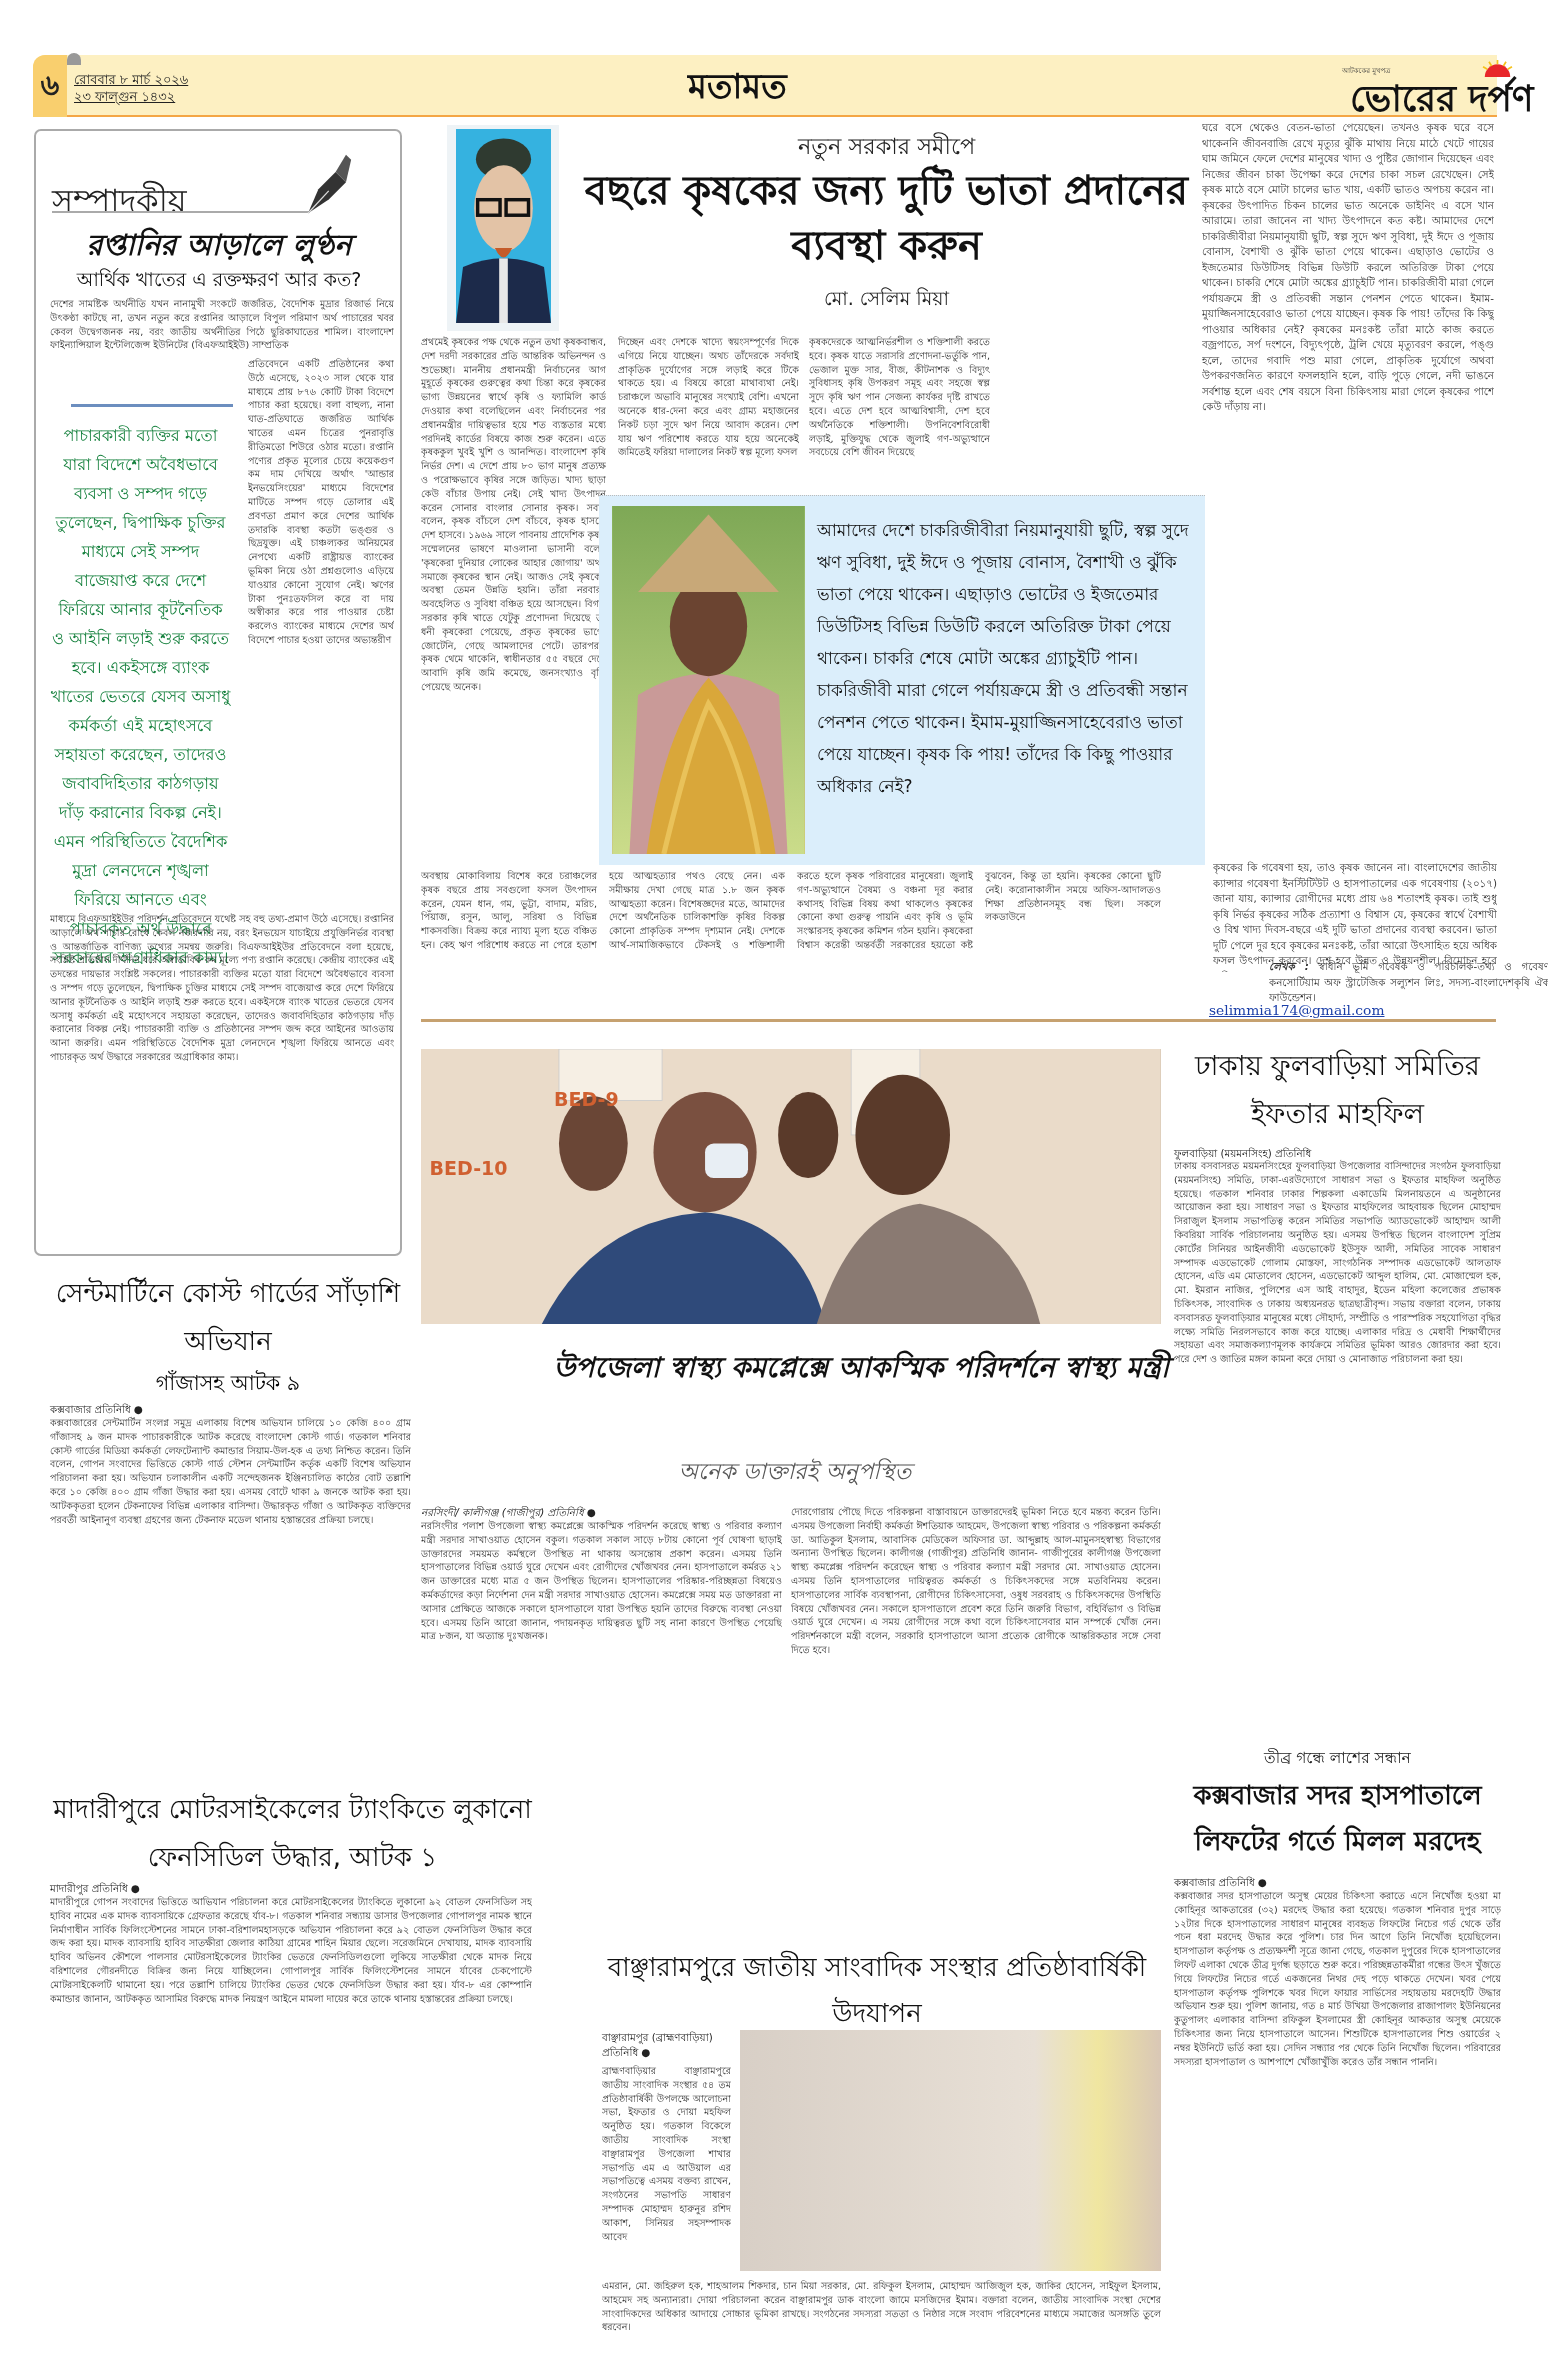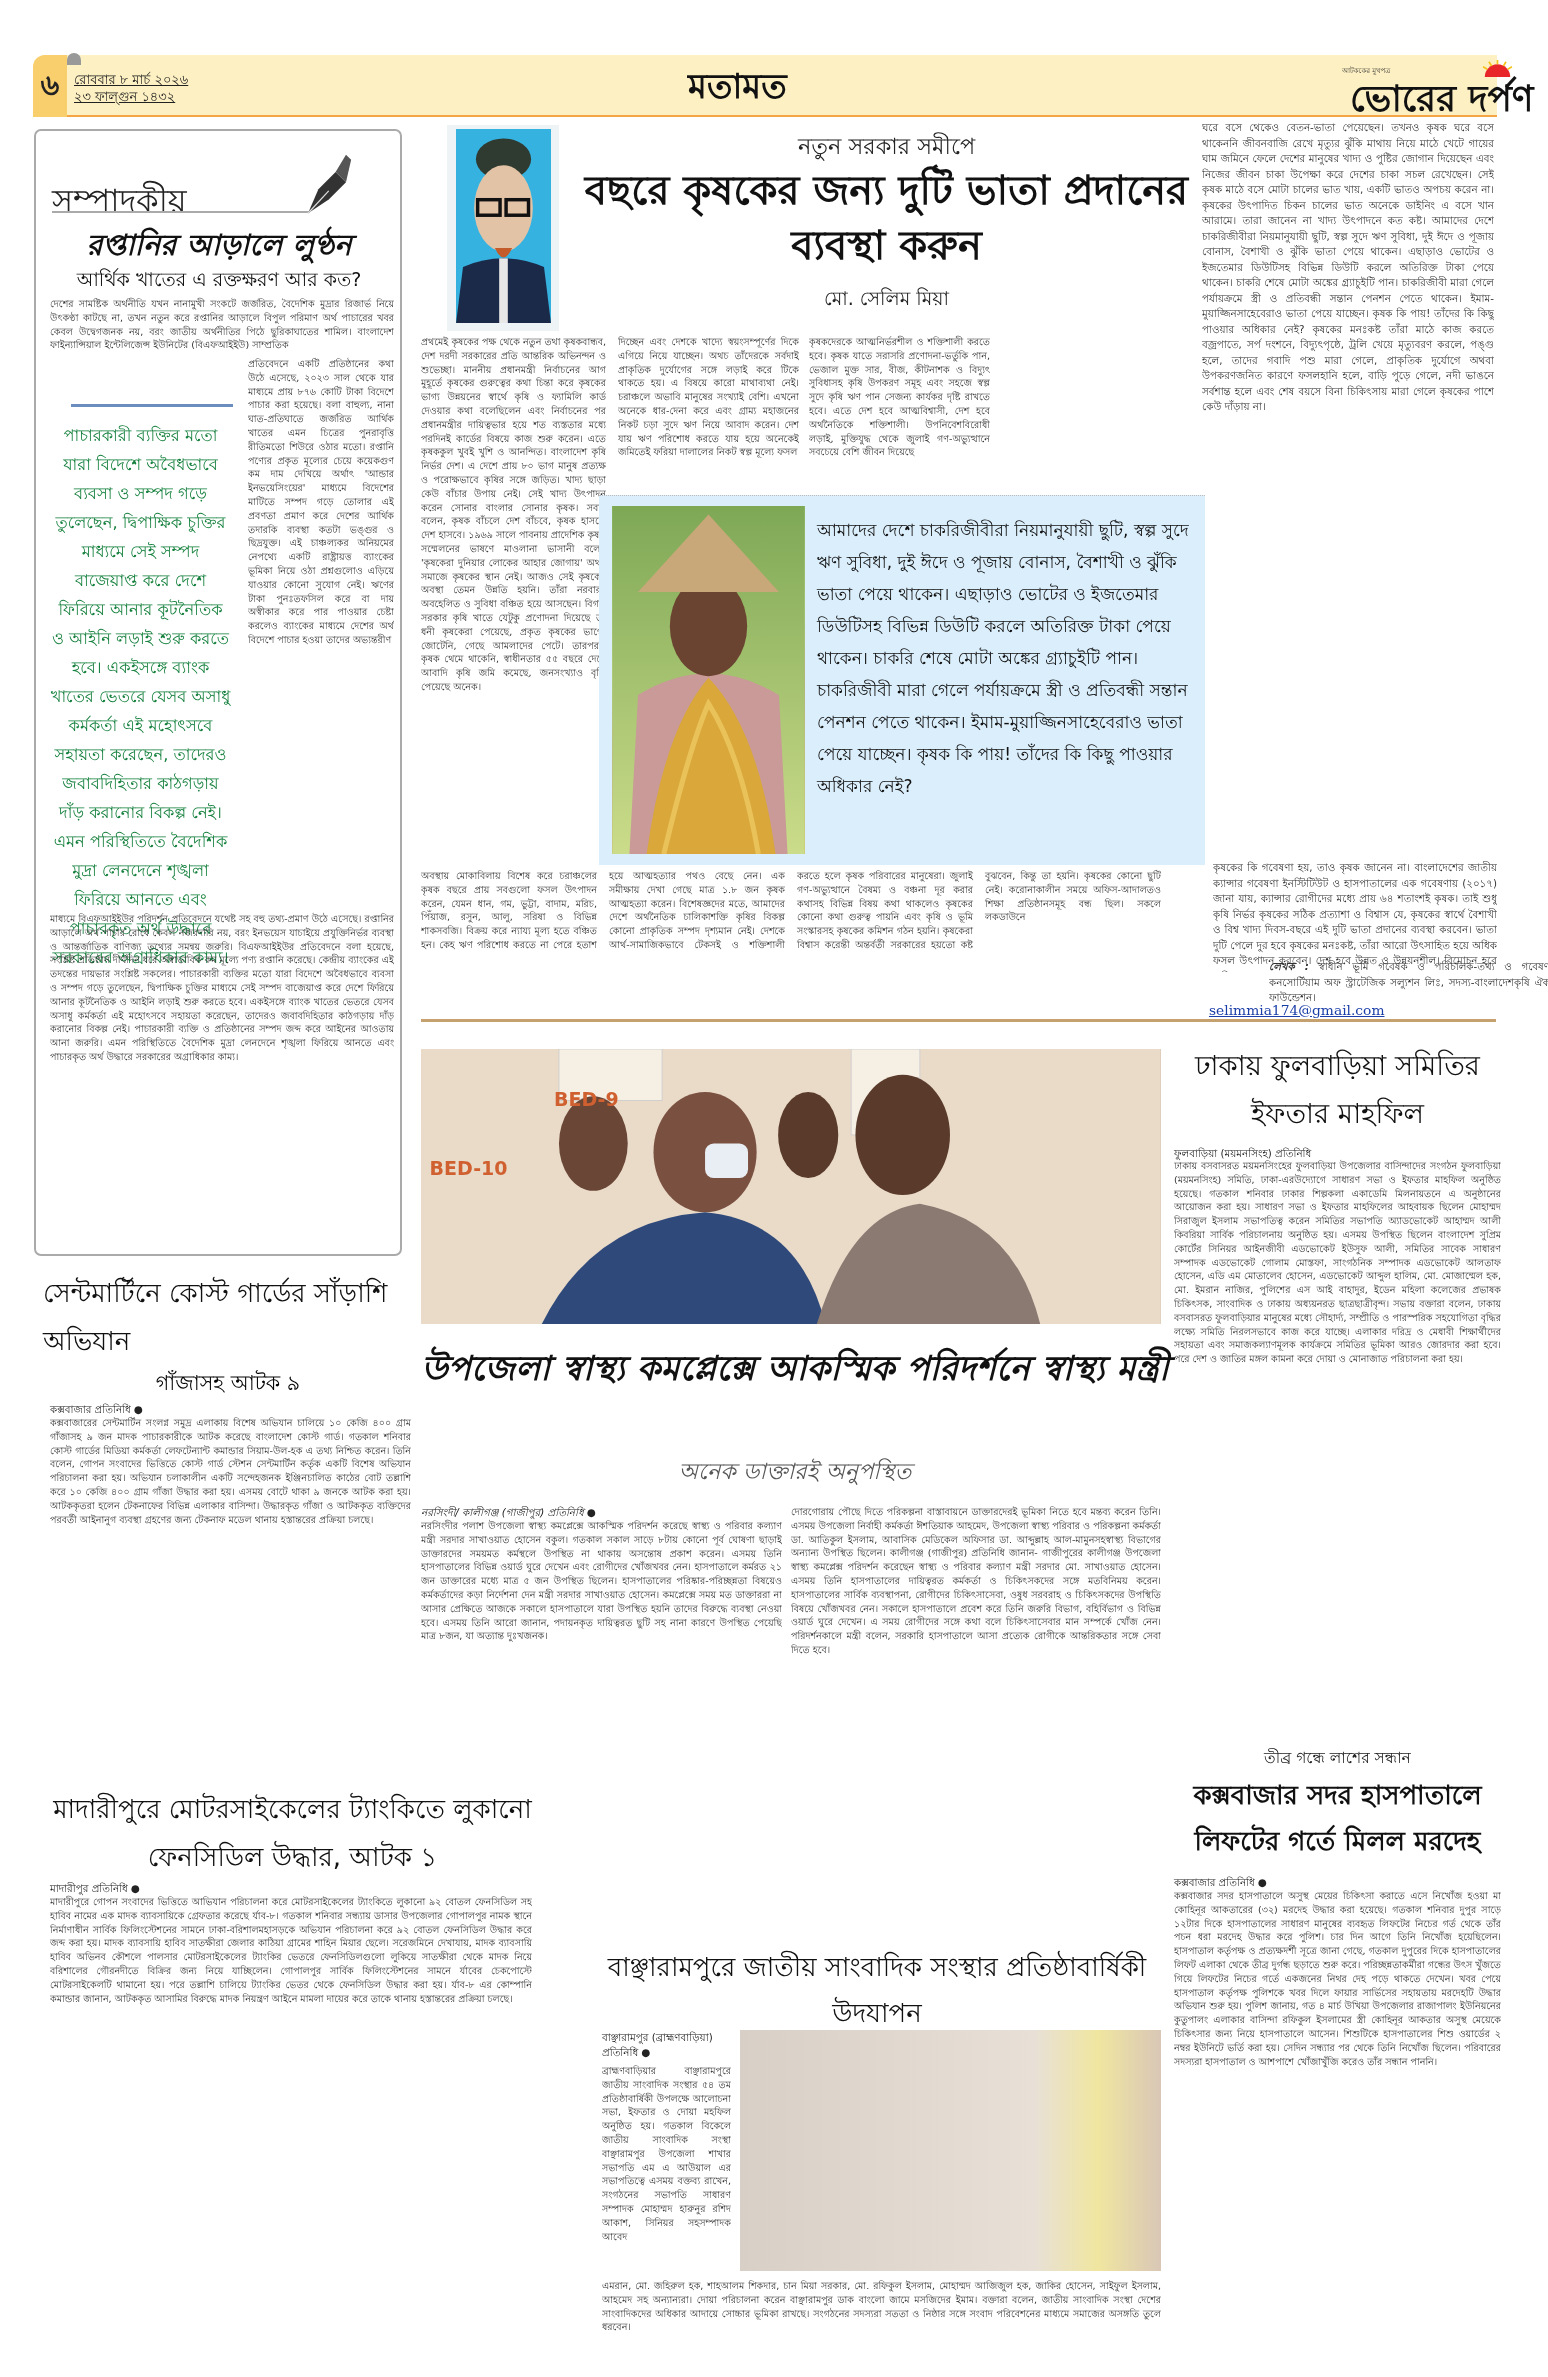--- a/index.html
+++ b/index.html
@@ -49,39 +49,39 @@
   #op-bottom-cols { left: 421px; top: 869px; width: 740px; height: 146px; }
   #op-bottom-right { left: 1213px; top: 860px; width: 284px; height: 112px; font-size: 10.3px; line-height: 15.5px; }
   #op-writer-note { left: 1269px; top: 959px; width: 284px; font-size: 10.3px; line-height: 15.5px; }
   #op-email { left: 1209px; top: 1002px; font-size: 13.8px; color: #1a3ea8; text-decoration: underline; font-family: "DejaVu Serif", serif; }
 
   #divider-1 { left: 421px; top: 1019px; width: 1075px; height: 3.4px; background:#c6a170; }
 
   
   #health-photo { left: 421px; top: 1049px; width: 740px; height: 275px; background: linear-gradient(100deg, #e8d8c8 0%, #f2e3cf 30%, #3d5377 50%, #b59c8a 75%, #d8c9b6 100%); }
   .bed-label { color: #d06030; font-weight: bold; font-size: 19px; }
-  #health-headline { left: 421px; top: 1342px; width: 748px; text-align:center; font-size: 34px; line-height: 52px; font-weight: bold; font-style: italic; color:#111; }
+  #health-headline { left: 421px; top: 1342px; width: 748px; text-align:right; font-size: 28px; line-height: 52px; font-weight: bold; font-style: italic; color:#111; }
   #health-subhead { left: 421px; top: 1454px; width: 748px; text-align:center; font-size: 22.4px; font-style: italic; color:#555; }
   #health-byline { left: 421px; top: 1505px; font-size: 10.3px; font-style: italic; color:#222; }
   #health-col1 { left: 421px; top: 1519px; width: 361px; height: 361px; }
   #health-col2 { left: 791px; top: 1505px; width: 370px; height: 430px; }
 
   
   #ful-headline { left: 1170px; top: 1041px; width: 335px; text-align:center; font-size: 27.5px; line-height: 48px; color:#111; }
   #ful-byline { left: 1174px; top: 1146px; font-size: 10.3px; color:#222; }
   #ful-body { left: 1174px; top: 1159px; width: 327px; height: 559px; }
 
   
   #cox-kicker { left: 1170px; top: 1746px; width: 335px; text-align:center; font-size: 15.5px; color:#222; }
   #cox-headline { left: 1170px; top: 1772px; width: 335px; text-align:center; font-size: 26px; line-height: 46px; font-weight: bold; color:#111; }
   #cox-byline { left: 1174px; top: 1875px; font-size: 10.3px; color:#222; }
   #cox-body { left: 1174px; top: 1889px; width: 327px; height: 482px; }
 
   
-  #stm-headline { left: 43px; top: 1269px; width: 370px; text-align:left; font-size: 26px; line-height: 48px; color:#111; }
+  #stm-headline { left: 43px; top: 1269px; width: 370px; text-align:center; font-size: 26px; line-height: 48px; color:#111; }
   #stm-sub { left: 43px; top: 1368px; width: 370px; text-align:center; font-size: 20.6px; color:#000000; }
   #stm-byline { left: 50px; top: 1402px; font-size: 10.3px; color:#222; }
   #stm-body { left: 50px; top: 1416px; width: 361px; height: 344px; }
   #mad-headline { left: 43px; top: 1785px; width: 499px; text-align:center; font-size: 26px; line-height: 48px; color:#111; }
   #mad-byline { left: 50px; top: 1881px; font-size: 10.3px; color:#222; }
   #mad-body { left: 50px; top: 1895px; width: 482px; height: 473px; }
 
   
   #ban-headline { left: 602px; top: 1927px; width: 550px; text-align:center; font-size: 26px; line-height: 46px; color:#111;margin-top:17px; }
   #ban-byline { left: 602px; top: 2030px; width: 129px; font-size: 10.3px; line-height: 14.6px; color:#222; }

